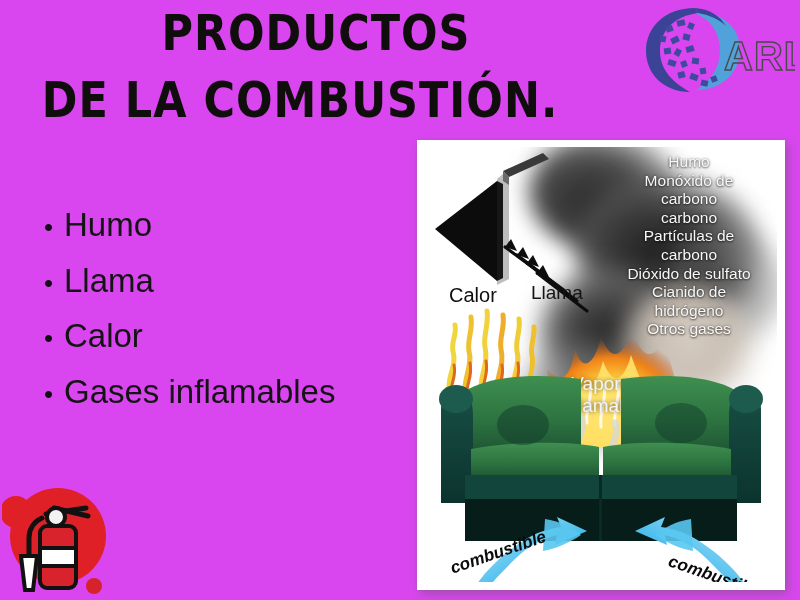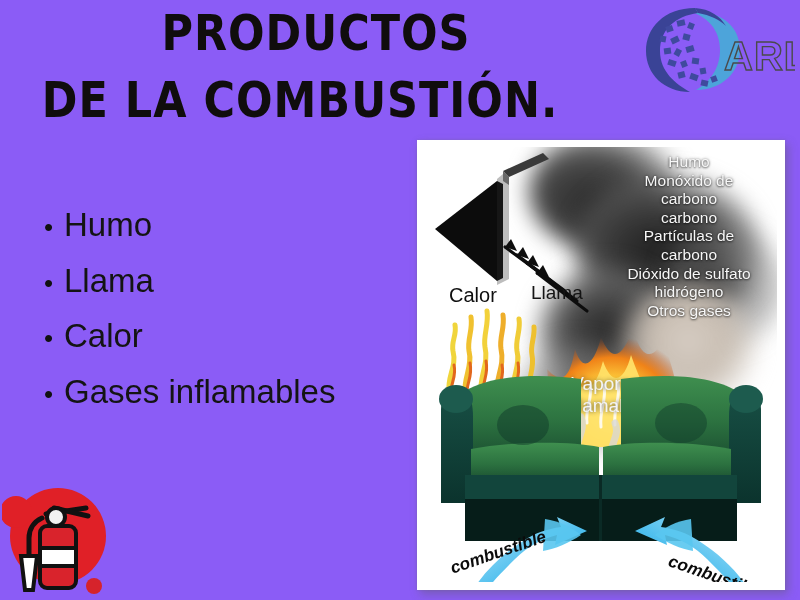--- a/index.html
+++ b/index.html
@@ -12,21 +12,21 @@
     height: 600px;
     overflow: hidden;
     font-family: "Liberation Sans", sans-serif;
     position: relative;
   }
 
   
   #slide {
     position: absolute;
     inset: 0;
-    background: #8b5cf6;
+    background: #d946ef;
   }
 
   
   #title-block {
     position: absolute;
     left: 0;
     top: 8px;
     width: 600px;
     text-align: center;
     z-index: 6;
@@ -301,20 +301,21 @@
       <div class="smoke" id="smoke-e"></div>
 
       <div id="gas-list">
         <span class="gas-item">Humo</span>
         <span class="gas-item">Monóxido de</span>
         <span class="gas-item">carbono</span>
         <span class="gas-item">carbono</span>
         <span class="gas-item">Partículas de</span>
         <span class="gas-item">carbono</span>
         <span class="gas-item">Dióxido de sulfato</span>
+        <span class="gas-item">Cianido de</span>
         <span class="gas-item">hidrógeno</span>
         <span class="gas-item">Otros gases</span>
       </div>
 
       <div id="calor-group">
         <svg viewBox="0 0 180 175" width="180" height="175" aria-hidden="true">
 
           <path d="M66 28 L78 18 L78 128 L66 134 Z" fill="#bdbdbd"></path>
 
           <path d="M72 20 L112 2 L118 8 L78 26 Z" fill="#3a3a3a"></path>

